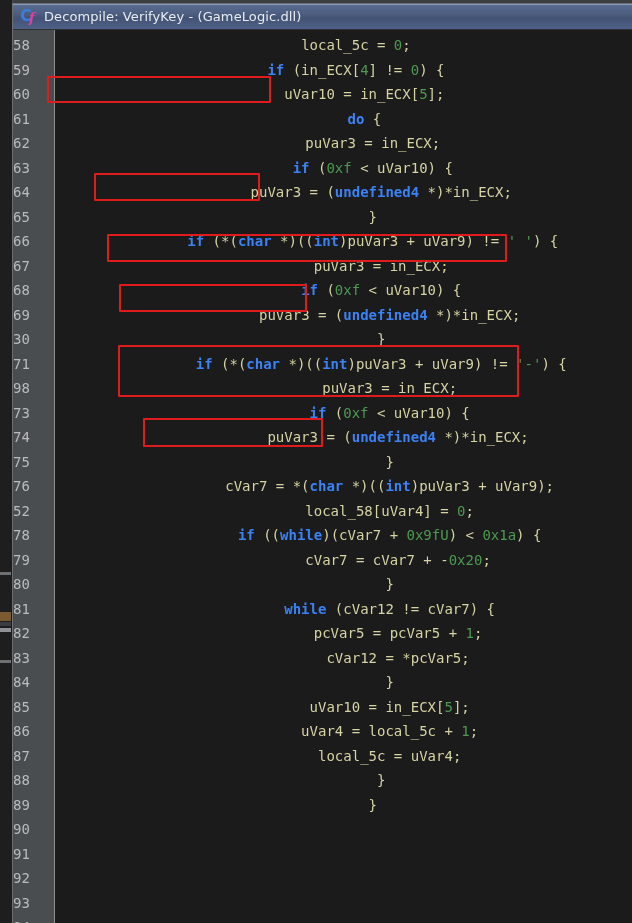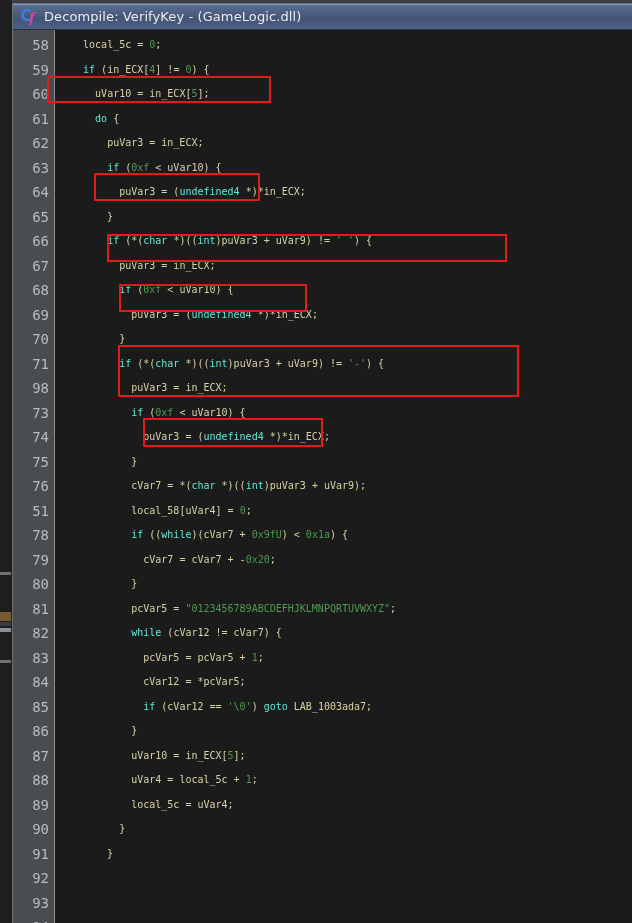--- a/index.html
+++ b/index.html
@@ -113,47 +113,47 @@
     width: 42px;
     flex: 0 0 42px;
     background: #4a4d4f;
     border-right: 1px solid #8a8d8f;
     box-sizing: border-box;
     padding-top: 3px;
   }
   .ln {
     height: 24.5px;
     line-height: 24.5px;
-    text-align: right;
     padding-right: 5px;
     font-family: "DejaVu Sans Mono", monospace;
     font-size: 14px;
     color: #b9bcbe;
     box-sizing: border-box;
   }
   #code-lines {
     position: relative;
     flex: 1 1 auto;
     padding-top: 3px;
     overflow: hidden;
   }
   .cl {
     height: 24.5px;
     line-height: 24.5px;
     white-space: pre;
     font-family: "DejaVu Sans Mono", monospace;
-    font-size: 10px;
-    padding-left: 16px;
+    font-size: 14px;
+    padding-left: 8px;
     color: #d6d3a4;
     box-sizing: border-box;
+    text-align: center;
   }
 
   
   .tk-id   { color: #d6d3a4; }   
-  .tk-kw   { color: #5eead4; }   
+  .tk-kw   { color: #3b82f6; font-weight: bold; }   
   .tk-num  { color: #4e9a52; }   
   .tk-str  { color: #4e9a52; }   
   .tk-p    { color: #d6d3a4; }
 
   
   .redbox {
     position: absolute;
     border: 2px solid #e01b1b;
     box-sizing: border-box;
     pointer-events: none;
@@ -190,28 +190,28 @@
           <div class="ln">60</div>
           <div class="ln">61</div>
           <div class="ln">62</div>
           <div class="ln">63</div>
           <div class="ln">64</div>
           <div class="ln">65</div>
           <div class="ln">66</div>
           <div class="ln">67</div>
           <div class="ln">68</div>
           <div class="ln">69</div>
-          <div class="ln">70</div>
+          <div class="ln">30</div>
           <div class="ln">71</div>
           <div class="ln">98</div>
           <div class="ln">73</div>
           <div class="ln">74</div>
           <div class="ln">75</div>
           <div class="ln">76</div>
-          <div class="ln">51</div>
+          <div class="ln">52</div>
           <div class="ln">78</div>
           <div class="ln">79</div>
           <div class="ln">80</div>
           <div class="ln">81</div>
           <div class="ln">82</div>
           <div class="ln">83</div>
           <div class="ln">84</div>
           <div class="ln">85</div>
           <div class="ln">86</div>
           <div class="ln">87</div>
@@ -241,25 +241,23 @@
           <div class="cl"><span class="tk-p">        </span><span class="tk-kw">if</span><span class="tk-p"> (*(</span><span class="tk-kw">char</span><span class="tk-p"> *)((</span><span class="tk-kw">int</span><span class="tk-p">)</span><span class="tk-id">puVar3</span><span class="tk-p"> + </span><span class="tk-id">uVar9</span><span class="tk-p">) != </span><span class="tk-str">'-'</span><span class="tk-p">) {</span></div>
           <div class="cl"><span class="tk-p">          </span><span class="tk-id">puVar3</span><span class="tk-p"> = </span><span class="tk-id">in_ECX</span><span class="tk-p">;</span></div>
           <div class="cl"><span class="tk-p">          </span><span class="tk-kw">if</span><span class="tk-p"> (</span><span class="tk-num">0xf</span><span class="tk-p"> &lt; </span><span class="tk-id">uVar10</span><span class="tk-p">) {</span></div>
           <div class="cl"><span class="tk-p">            </span><span class="tk-id">puVar3</span><span class="tk-p"> = (</span><span class="tk-kw">undefined4</span><span class="tk-p"> *)*</span><span class="tk-id">in_ECX</span><span class="tk-p">;</span></div>
           <div class="cl"><span class="tk-p">          }</span></div>
           <div class="cl"><span class="tk-p">          </span><span class="tk-id">cVar7</span><span class="tk-p"> = *(</span><span class="tk-kw">char</span><span class="tk-p"> *)((</span><span class="tk-kw">int</span><span class="tk-p">)</span><span class="tk-id">puVar3</span><span class="tk-p"> + </span><span class="tk-id">uVar9</span><span class="tk-p">);</span></div>
           <div class="cl"><span class="tk-p">          </span><span class="tk-id">local_58</span><span class="tk-p">[</span><span class="tk-id">uVar4</span><span class="tk-p">] = </span><span class="tk-num">0</span><span class="tk-p">;</span></div>
           <div class="cl"><span class="tk-p">          </span><span class="tk-kw">if</span><span class="tk-p"> ((</span><span class="tk-kw">while</span><span class="tk-p">)(</span><span class="tk-id">cVar7</span><span class="tk-p"> + </span><span class="tk-num">0x9fU</span><span class="tk-p">) &lt; </span><span class="tk-num">0x1a</span><span class="tk-p">) {</span></div>
           <div class="cl"><span class="tk-p">            </span><span class="tk-id">cVar7</span><span class="tk-p"> = </span><span class="tk-id">cVar7</span><span class="tk-p"> + -</span><span class="tk-num">0x20</span><span class="tk-p">;</span></div>
           <div class="cl"><span class="tk-p">          }</span></div>
-          <div class="cl"><span class="tk-p">          </span><span class="tk-id">pcVar5</span><span class="tk-p"> = </span><span class="tk-str">"0123456789ABCDEFHJKLMNPQRTUVWXYZ"</span><span class="tk-p">;</span></div>
           <div class="cl"><span class="tk-p">          </span><span class="tk-kw">while</span><span class="tk-p"> (</span><span class="tk-id">cVar12</span><span class="tk-p"> != </span><span class="tk-id">cVar7</span><span class="tk-p">) {</span></div>
           <div class="cl"><span class="tk-p">            </span><span class="tk-id">pcVar5</span><span class="tk-p"> = </span><span class="tk-id">pcVar5</span><span class="tk-p"> + </span><span class="tk-num">1</span><span class="tk-p">;</span></div>
           <div class="cl"><span class="tk-p">            </span><span class="tk-id">cVar12</span><span class="tk-p"> = *</span><span class="tk-id">pcVar5</span><span class="tk-p">;</span></div>
-          <div class="cl"><span class="tk-p">            </span><span class="tk-kw">if</span><span class="tk-p"> (</span><span class="tk-id">cVar12</span><span class="tk-p"> == </span><span class="tk-str">'\0'</span><span class="tk-p">) </span><span class="tk-kw">goto</span><span class="tk-p"> </span><span class="tk-id">LAB_1003ada7</span><span class="tk-p">;</span></div>
           <div class="cl"><span class="tk-p">          }</span></div>
           <div class="cl"><span class="tk-p">          </span><span class="tk-id">uVar10</span><span class="tk-p"> = </span><span class="tk-id">in_ECX</span><span class="tk-p">[</span><span class="tk-num">5</span><span class="tk-p">];</span></div>
           <div class="cl"><span class="tk-p">          </span><span class="tk-id">uVar4</span><span class="tk-p"> = </span><span class="tk-id">local_5c</span><span class="tk-p"> + </span><span class="tk-num">1</span><span class="tk-p">;</span></div>
           <div class="cl"><span class="tk-p">          </span><span class="tk-id">local_5c</span><span class="tk-p"> = </span><span class="tk-id">uVar4</span><span class="tk-p">;</span></div>
           <div class="cl"><span class="tk-p">        }</span></div>
           <div class="cl"><span class="tk-p">      }</span></div>
         </div>
 
       <div id="annotation-layer">
           <div class="redbox" style="left: 34px; top: 46px; width: 224px; height: 27px; border-color: rgb(224, 27, 27);"></div>

